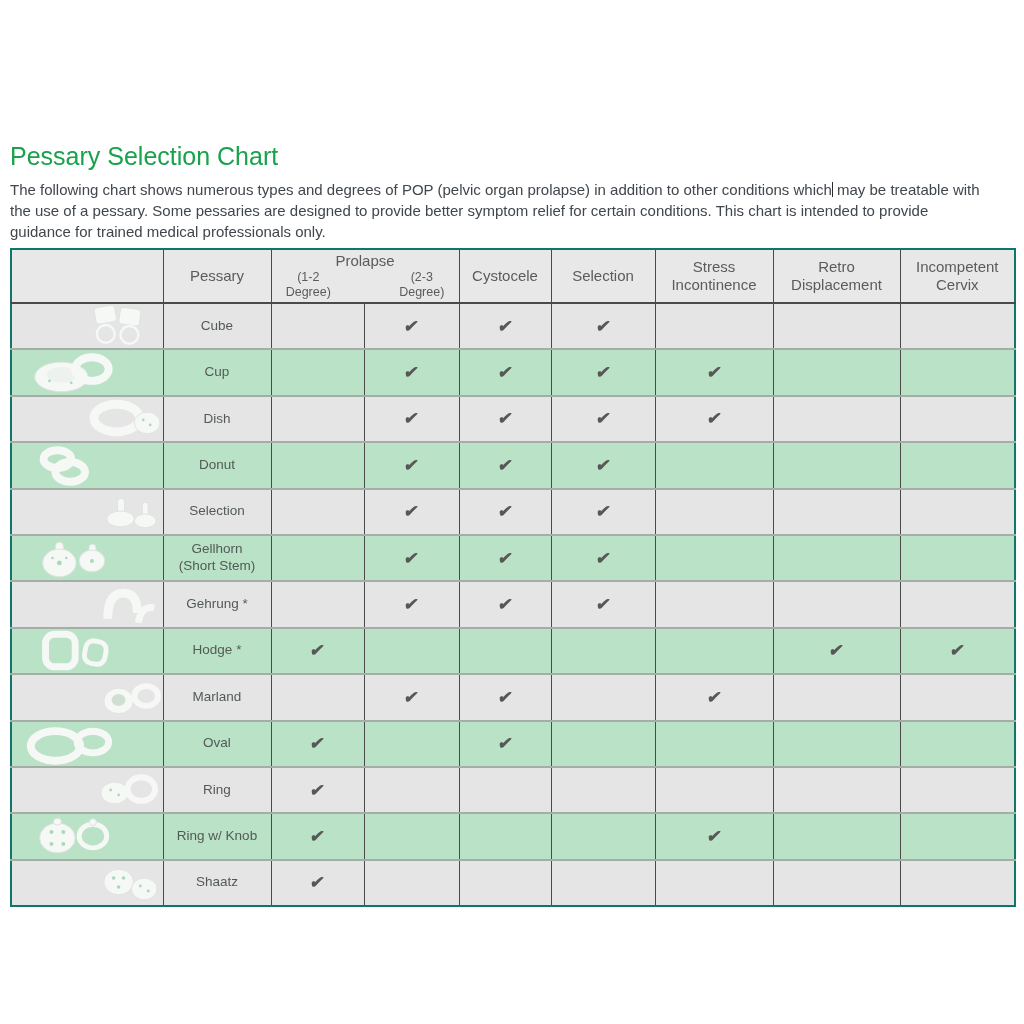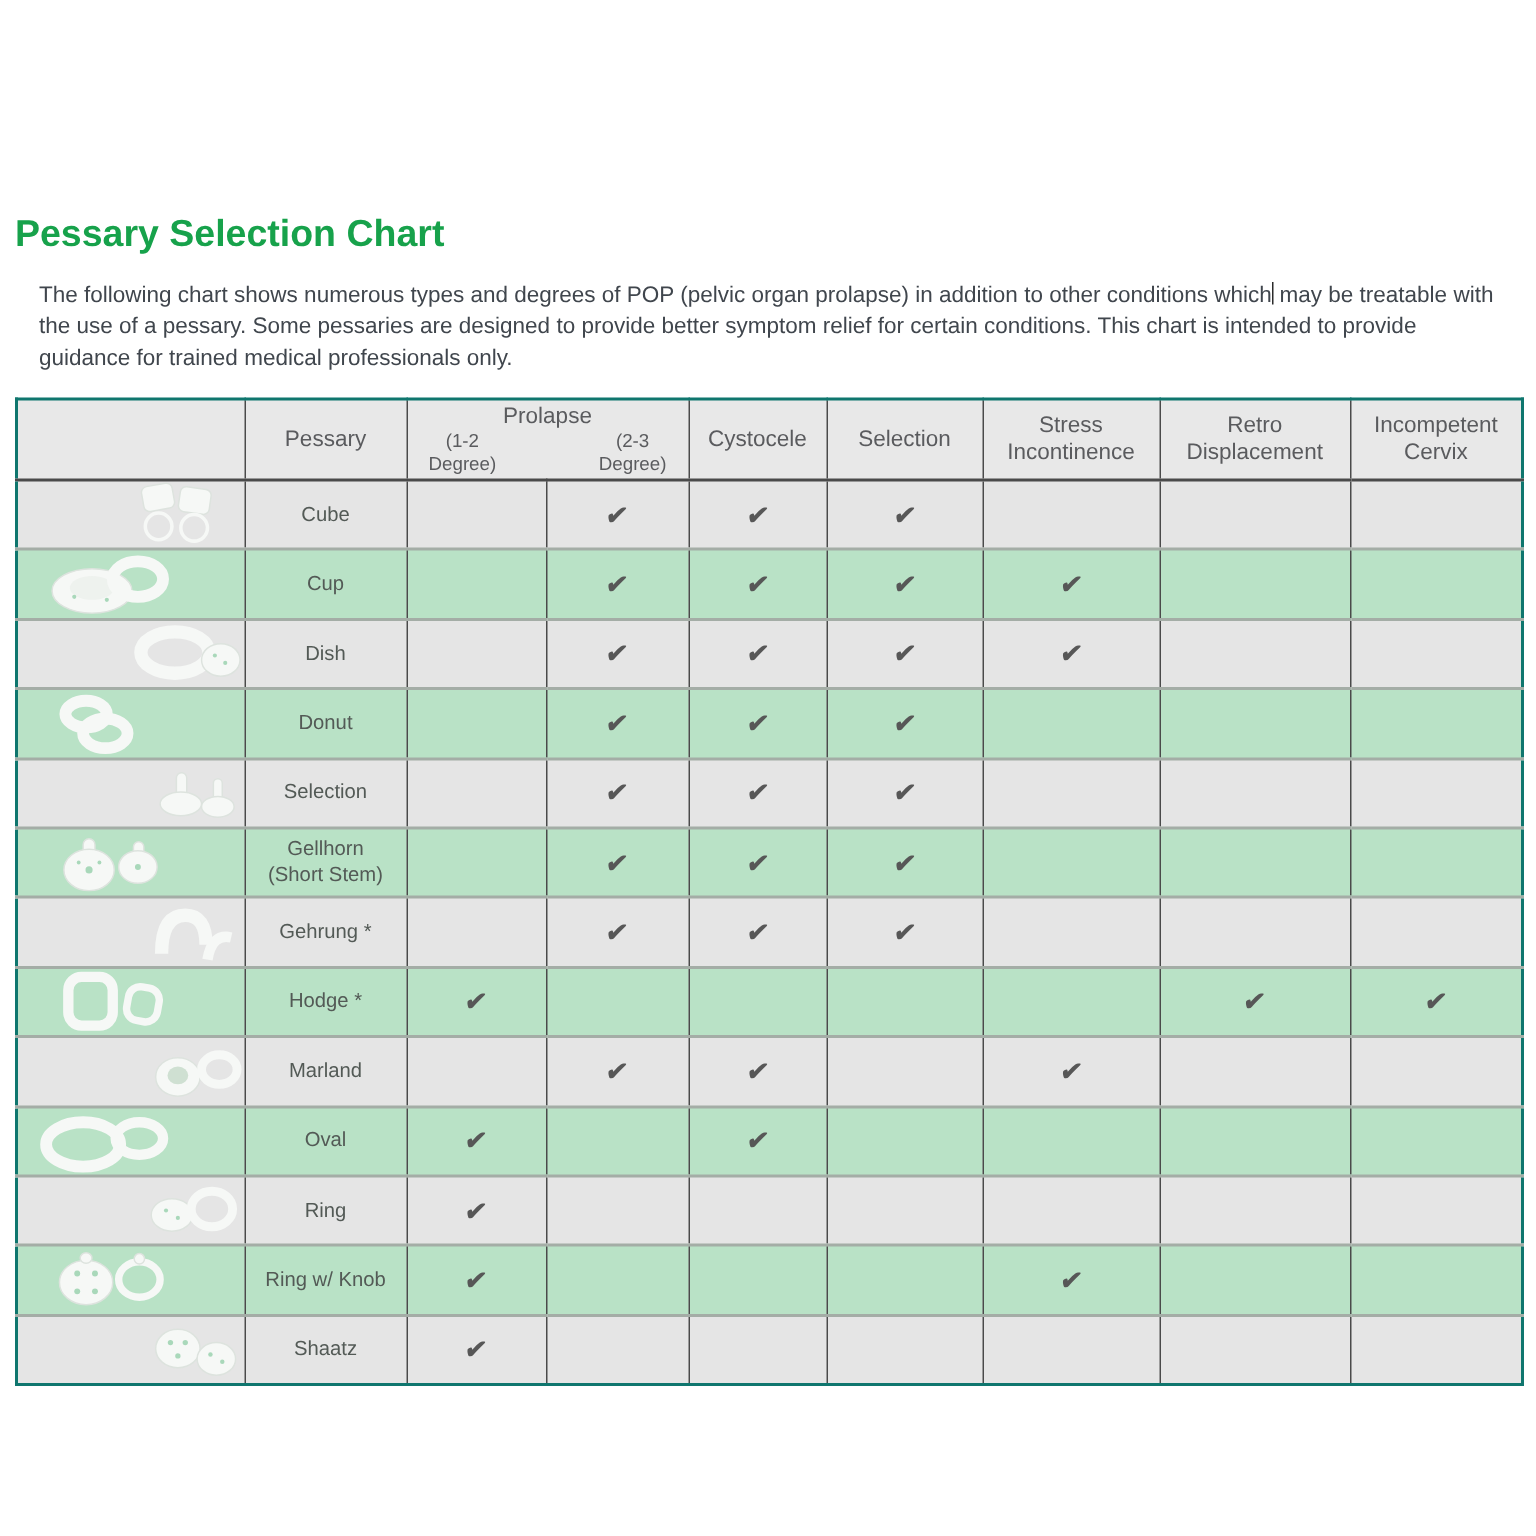--- a/index.html
+++ b/index.html
@@ -1,19 +1,19 @@
 <!DOCTYPE html>
 <html><head>
 <meta charset="utf-8">
 <style>
   html,body{margin:0;padding:0;background:#ffffff;}
   body{width:1024px;height:1024px;overflow:hidden;font-family:"Liberation Sans",sans-serif;}
   .page{padding:142px 10px 0 10px;}
-  h1.page-title{margin:0 0 9px 0;font-size:25px;line-height:28px;font-weight:700;color:#17a24b;}
-  p.intro{margin:16px;width:978px;font-size:15px;line-height:21px;color:#40464d;}
+  h1.page-title{margin:0 0 9px 0;font-size:25px;line-height:28px;font-weight:400;color:#17a24b;}
+  p.intro{margin:0;width:978px;font-size:15px;line-height:21px;color:#40464d;}
   .caret{display:inline-block;width:1px;height:15px;background:#2b2b2b;vertical-align:-2px;}
   table.pessary{border-collapse:collapse;table-layout:fixed;width:1004px;margin-top:6px;border:2px solid #0f766e;}
   thead th{background:#e8e8e8;color:#5a5b5e;font-weight:400;font-size:15px;height:52px;
            vertical-align:middle;text-align:center;line-height:1.2;padding:0 4px;
            border-left:1px solid #4a4a4a;border-bottom:2px solid #4a4a4a;}
   thead th:first-child{border-left:none;}
   .prolapse-main{font-size:15px;}
   .sub-row{display:flex;width:100%;gap:48px;}
   .sub-label{flex:1;font-size:12.5px;color:#5a5b5e;}
   tbody td{height:44.4px;vertical-align:middle;text-align:center;

